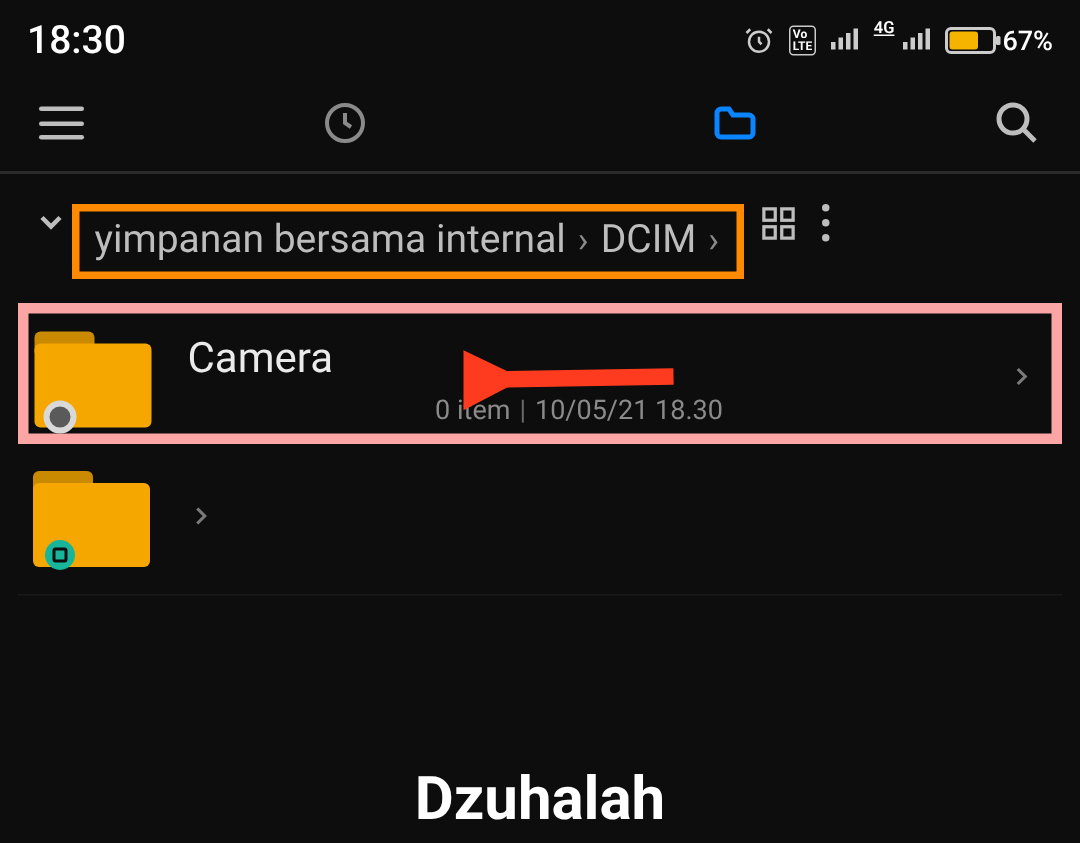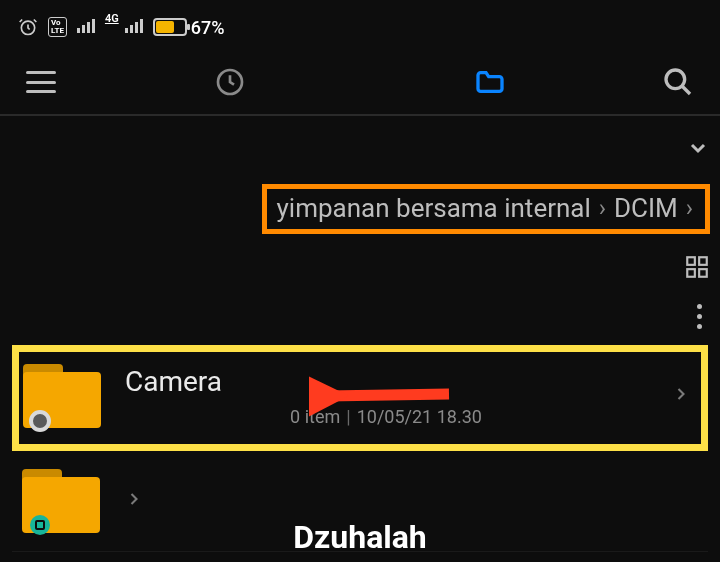--- a/index.html
+++ b/index.html
@@ -20,55 +20,56 @@
   .fourg { font-size:11px; font-weight:600; position:relative; top:-5px; margin-right:-4px;text-decoration:underline;}
   
   
   .top-tabs { display:flex; align-items:center; height:66px; border-bottom:2px solid #2a2a2a; }
   .top-tabs .slot { flex:1; display:flex; justify-content:center; align-items:center; }
   .hamburger { width:30px; height:22px; display:flex; flex-direction:column; justify-content:space-between; margin-left:26px; }
   .hamburger span { height:3px; background:#bdbdbd; border-radius:2px; }
   .slot svg { width:32px; height:32px; }
   
   
-  .crumb-row { display:flex; align-items:flex-end; padding:20px 10px 16px 22px; gap:20px;flex-direction:column; }
+  .crumb-row { display:flex; align-items:flex-start; padding:20px 10px 16px 22px; gap:2px; }
   .expand-icon { flex:0 0 auto; }
   .crumb-box { border:5px solid #ff8a00; padding:4px 10px 6px; display:flex; align-items:center; gap:6px; }
   .crumb-text { font-size:26px; color:#bdbdbd; white-space:nowrap; }
   .crumb-sep { color:#8a8a8a; font-size:24px; padding:0 2px; }
   .grid-icon { margin-left:8px; }
   .kebab { display:flex; flex-direction:column; gap:5px; margin-left:14px; margin-right:8px; }
   .kebab span { width:5px; height:5px; background:#bdbdbd; border-radius:50%; }
   
   
   .list { padding: 0 12px; }
   .folder-row { display:flex; align-items:center; padding:18px 16px 18px 10px; gap:24px; border-bottom:1px solid #1a1a1a; position:relative; }
-  .highlight { border:7px solid #fde047; padding:12px 10px 16px 4px; }
+  .highlight { border:7px solid #fca5a5; padding:12px 10px 4px 4px; }
   .folder-icn { width:78px; height:64px; position:relative; flex:0 0 auto; }
   .folder-back { position:absolute; top:0; left:0; width:40px; height:14px; background:#c98a00; border-radius:4px 4px 0 0; }
   .folder-front { position:absolute; top:8px; left:0; right:0; bottom:0; background:#f5a700; border-radius:4px; }
   .folder-dot { position:absolute; width:22px; height:22px; border-radius:50%; background:#5a5a5a; border:4px solid #d9d9d9; bottom:-4px; left:6px; }
   .folder-badge { position:absolute; width:20px; height:20px; border-radius:50%; background:#17b59a; bottom:-2px; left:8px; }
   .folder-badge::after{content:'';position:absolute;inset:5px;border:2px solid #0d0d0d;border-radius:2px;}
   .f-text { flex:1; min-width:0; }
   .f-name { font-size:28px; color:#eaeaea; margin-bottom:8px; }
   .f-meta { font-size:18px; color:#8a8a8a;text-align:center; }
   .f-meta .pipe { padding:0 6px; color:#6a6a6a; }
   .chev-right { flex:0 0 auto; }
   
   
   .arrow-ann { position:absolute; left:290px; top:20px; pointer-events:none; }
   
   
-  .watermark { position:absolute; bottom:6px; left:0; right:0; text-align:center; font-size:32px; font-weight:700; color:#fff; }
+  .watermark { position:absolute; bottom:6px; left:0; right:0; text-align:center; font-size:40px; font-weight:700; color:#fff; }
 </style>
 </head>
 <body>
 
 <div class="status-bar">
+  <span>18:30</span>
   <div class="status-right">
     <span class="status-icon">
       <svg width="20" height="20" viewBox="0 0 24 24" fill="none" stroke="#ccc" stroke-width="2">
           <circle cx="12" cy="13" r="8"></circle>
           <path d="M12 9v4l2 2M5 3L2 6M19 3l3 3"></path>
         </svg>
     </span>
     <span class="volte">
         <span style="display:block;font-size:8px;line-height:1">Vo</span>
         <span style="display:block;font-size:8px;line-height:1">LTE</span>

